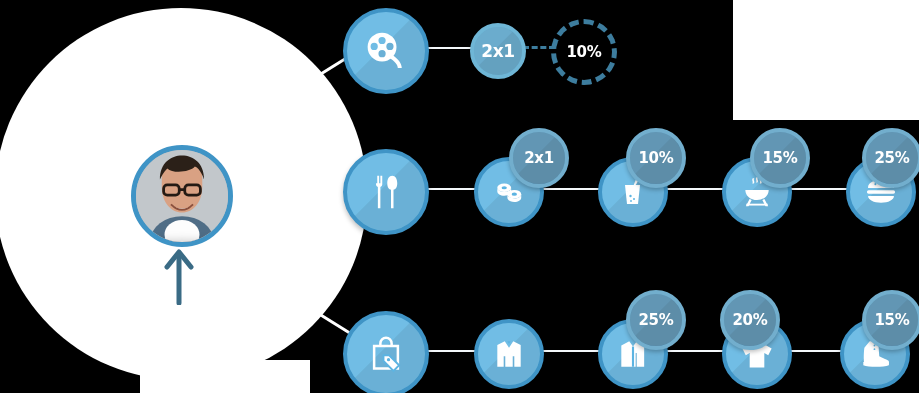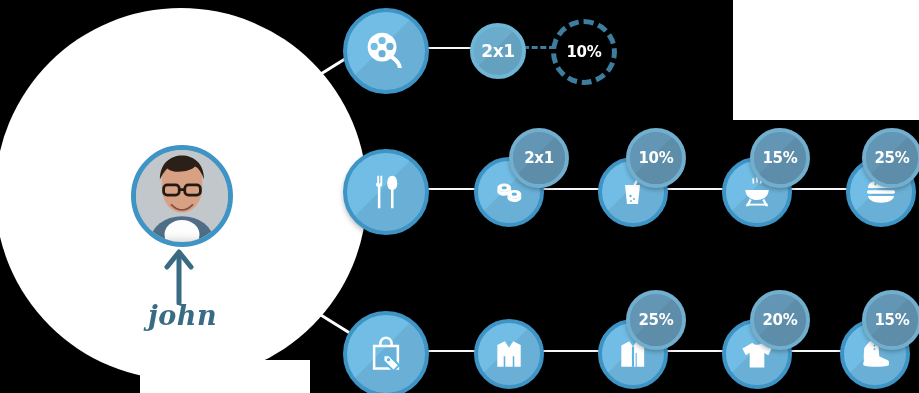--- a/index.html
+++ b/index.html
@@ -201,21 +201,21 @@
     <div class="sheen"></div>
     <span>25%</span>
   </div>
 
   <div class="node offer" style="left:722px;top:319px;">
     <div class="sheen"></div>
     <svg width="36" height="36" viewBox="0 0 64 64">
       <path d="M24 12L6 22l6 12 7-4v26h26V30l7 4 6-12-18-10c-2 5-14 5-16 0z"></path>
     </svg>
   </div>
-  <div class="node badge" style="left:750px;top:290px;">
+  <div class="node badge" style="left:720px;top:290px;">
     <div class="sheen"></div>
     <span>20%</span>
   </div>
 
   <div class="node offer" style="left:840px;top:319px;">
     <div class="sheen"></div>
     <svg width="34" height="34" viewBox="0 0 64 64">
       <path d="M22 8h16l2 28c6 3 14 6 18 9v7H12c-2-9-1-25 0-32z"></path>
       <path d="M10 47h48v6c-10 4-38 4-48 0z"></path>
       <circle cx="31" cy="16" r="1.7" fill="#5cb4e2"></circle>
@@ -241,15 +241,14 @@
       <path d="M38 59q12 12 24 0" fill="none" stroke="#8a4f3c" stroke-width="2"></path>
     </svg>
     <div class="shadow"></div>
   </div>
 
   <svg style="position:absolute;left:160px;top:243px;" width="40" height="62">
     <path d="M19 60 L19 12" stroke="#3a6b85" stroke-width="5" stroke-linecap="round" fill="none"></path>
     <path d="M7 24 L19 9 L31 24" stroke="#3a6b85" stroke-width="5" stroke-linecap="round" stroke-linejoin="round" fill="none"></path>
   </svg>
 
-  <div id="name-label">john</div>
 
 </div>
 
 </body></html>

